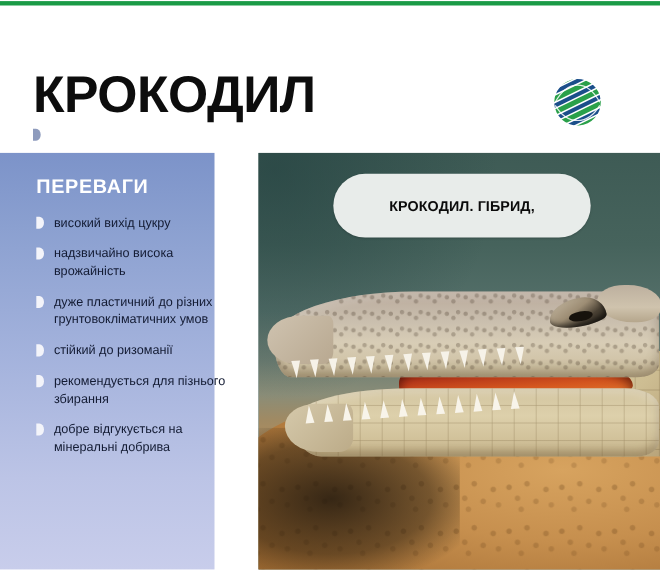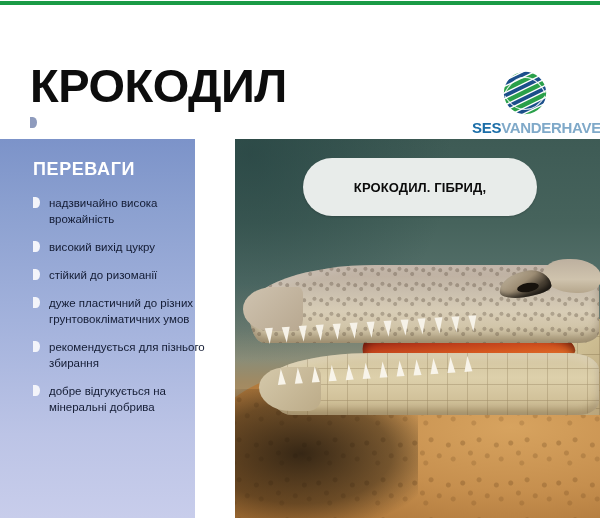--- a/index.html
+++ b/index.html
@@ -432,48 +432,45 @@
         <g clip-path="url(#gclip)" fill="#ffffff">
           <ellipse cx="50" cy="50" rx="52" ry="7" transform="rotate(-26 50 50)" opacity="0.0"></ellipse>
           <path d="M-10 -10 L110 -10 L110 110 Z" opacity="0"></path>
         </g>
         <circle cx="50" cy="50" r="46" fill="none" stroke="#ffffff" stroke-width="0"></circle>
         <g clip-path="url(#gclip)">
           <path d="M6 50 q18 -34 44 -34 q26 0 44 34" fill="none" stroke="#ffffff" stroke-width="2.4" opacity="0.85"></path>
           <path d="M6 56 q18 30 44 30 q26 0 44 -30" fill="none" stroke="#ffffff" stroke-width="2.4" opacity="0.85"></path>
         </g>
       </svg>
-      <div class="wordmark">
-        <span class="ses">SES</span><span class="vdh">VANDERHAVE</span>
-      </div>
     </div>
 
   </div>
 
   <div class="body-area">
 
     <div class="adv-panel">
       <div class="adv-title">ПЕРЕВАГИ</div>
       <div class="adv-list">
 
         <div class="adv-item">
           <span class="bul bul-side"></span>
-          <span class="alabel">надзвичайно висока врожайність</span>
+          <span class="alabel">високий вихід цукру</span>
         </div>
         <div class="adv-item">
           <span class="bul bul-side"></span>
-          <span class="alabel">високий вихід цукру</span>
+          <span class="alabel">надзвичайно висока врожайність</span>
+        </div>
+        <div class="adv-item">
+          <span class="bul bul-side"></span>
+          <span class="alabel">дуже пластичний до різних грунтовокліматичних умов</span>
         </div>
         <div class="adv-item">
           <span class="bul bul-side"></span>
           <span class="alabel">стійкий до ризоманії</span>
-        </div>
-        <div class="adv-item">
-          <span class="bul bul-side"></span>
-          <span class="alabel">дуже пластичний до різних грунтовокліматичних умов</span>
         </div>
         <div class="adv-item">
           <span class="bul bul-side"></span>
           <span class="alabel">рекомендується для пізнього збирання</span>
         </div>
         <div class="adv-item">
           <span class="bul bul-side"></span>
           <span class="alabel">добре відгукується на мінеральні добрива</span>
         </div>
 

